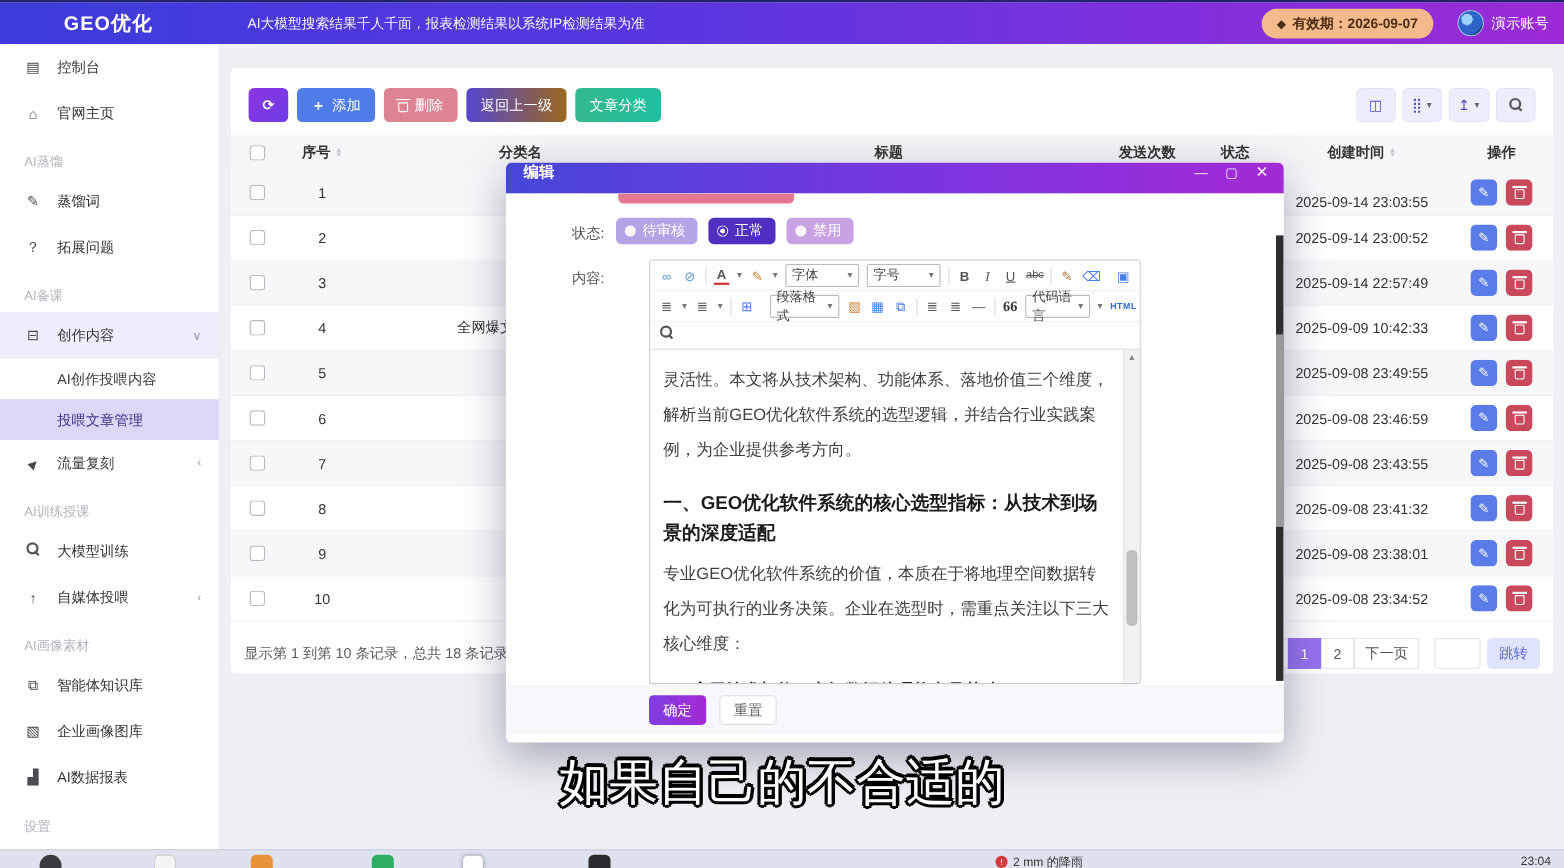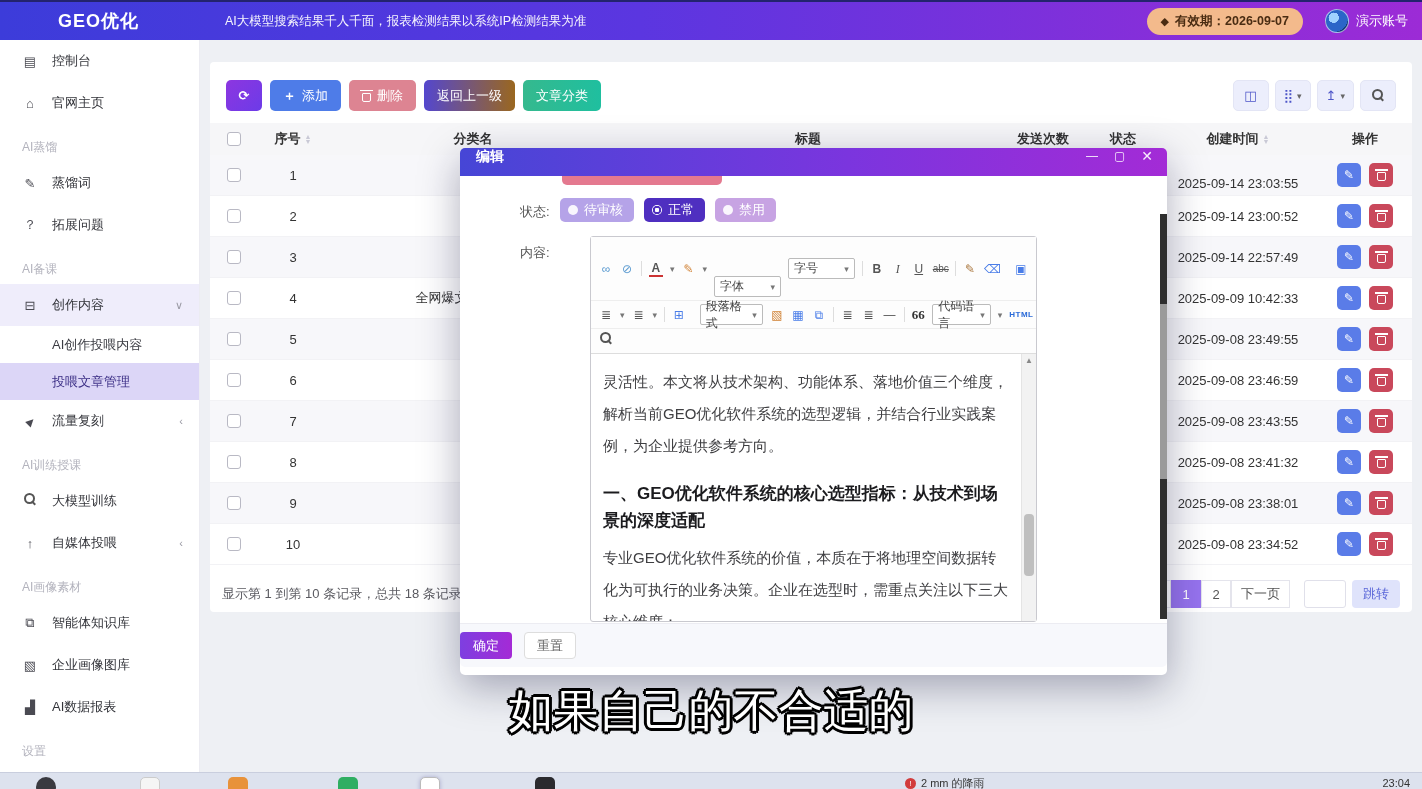--- a/index.html
+++ b/index.html
@@ -110,21 +110,21 @@
   .ed-content p{font-size:15px;line-height:32px;color:#3f3f42;margin:8px 0}
   .ed-content h3{font-size:17px;line-height:27px;color:#1b1b1e;margin:18px 0 8px}
   .ed-content h4{font-size:15.5px;color:#1b1b1e;margin:16px 0 8px}
   .ed-scroll{position:absolute;top:0;right:0;bottom:0;width:15px;background:#f2f2f2;border-left:1px solid #e4e4e4}
   .ed-scroll .up{height:14px;text-align:center;font-size:8px;color:#888;line-height:14px;cursor:pointer}
   .ed-scroll .thumb{position:absolute;left:2px;right:2px;top:60%;height:23%;background:#bfbfbf;border-radius:4px;cursor:grab}
 
   .m-scroll{position:absolute;top:38px;right:0;bottom:4px;width:7px;background:#2e2e2e;z-index:3}
   .m-scroll .thumb{position:absolute;left:0;right:0;top:90px;height:175px;background:#9a9a9a;cursor:grab}
 
-  .m-foot{height:44px;background:#f7f8fc;border-top:1px solid #ececf2;border-radius:0 0 5px 5px;display:flex;align-items:center;gap:12px}
+  .m-foot{height:44px;background:#f7f8fc;border-top:1px solid #ececf2;border-radius:0 0 5px 5px;display:flex;align-items:center;padding-left:130px;gap:12px}
   .b-ok{height:27px;padding:0 13px;border:none;border-radius:4px;color:#fff;font-size:13px;cursor:pointer;
     background:linear-gradient(90deg,#7e3fe0,#a42ad6)}
   .b-reset{height:27px;padding:0 12px;border:1px solid #ddd;border-radius:4px;background:#fff;color:#666;font-size:13px;cursor:pointer}
 
   
   .subtitle{position:absolute;left:50%;transform:translateX(-50%);top:681px;z-index:30;font-size:45px;font-weight:normal;color:#fff;white-space:nowrap;
     text-shadow:3px 0 0 #000,-3px 0 0 #000,0 3px 0 #000,0 -3px 0 #000,2px 2px 0 #000,-2px -2px 0 #000,2px -2px 0 #000,-2px 2px 0 #000}
 
   
   .taskbar{position:absolute;left:0;right:0;bottom:0;height:17px;background:#dde2ee;border-top:1px solid #c9cede;z-index:40;overflow:hidden}
@@ -521,21 +521,21 @@
       <div class="editor">
         <div id="edtb">
             <div class="ed-row">
               <span class="edi ic-cyan">∞</span>
               <span class="edi ic-cyan">⊘</span>
               <span class="ed-sep"></span>
               <span class="edi ic-A">A</span>
               <span class="ed-caret">▾</span>
               <span class="edi ic-orange">✎</span>
               <span class="ed-caret">▾</span>
-              <span class="ed-select" style="width: 70px; margin-top: 36px;">
+              <span class="ed-select" style="width: 70px;">
                 <span>字体</span>
                 <span class="ed-caret">▾</span>
               </span>
               <span class="ed-select" style="width: 70px;">
                 <span>字号</span>
                 <span class="ed-caret">▾</span>
               </span>
               <span class="ed-sep"></span>
               <span class="edi ic-b">B</span>
               <span class="edi ic-i">I</span>

